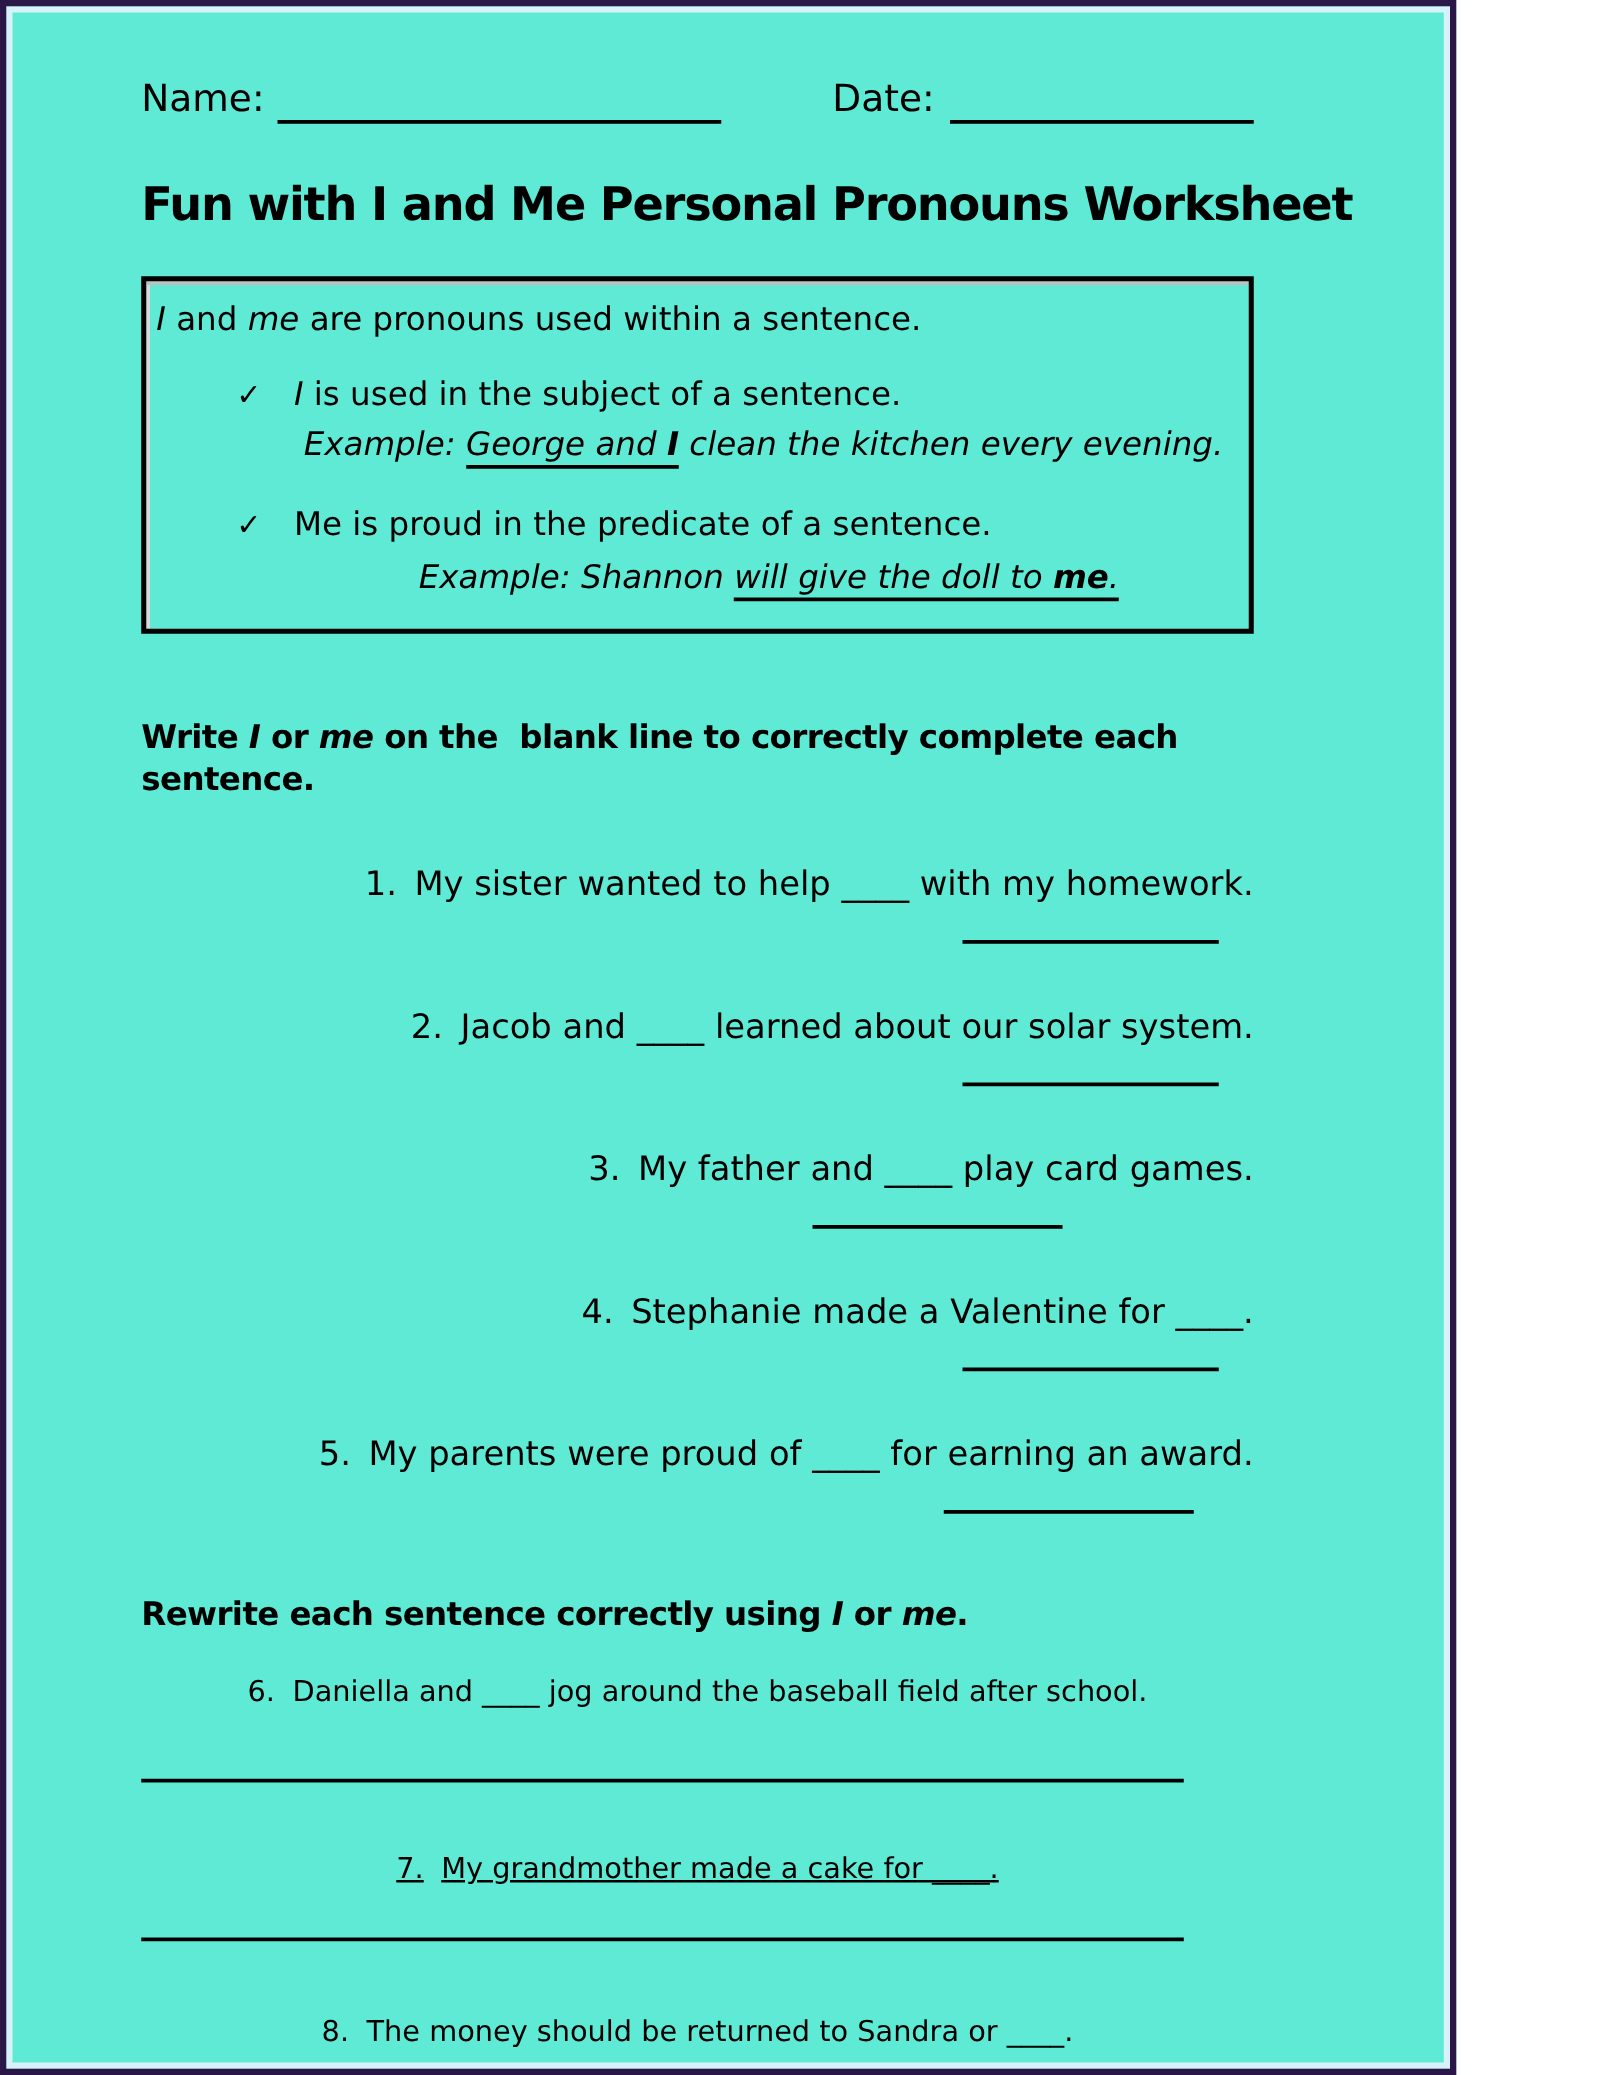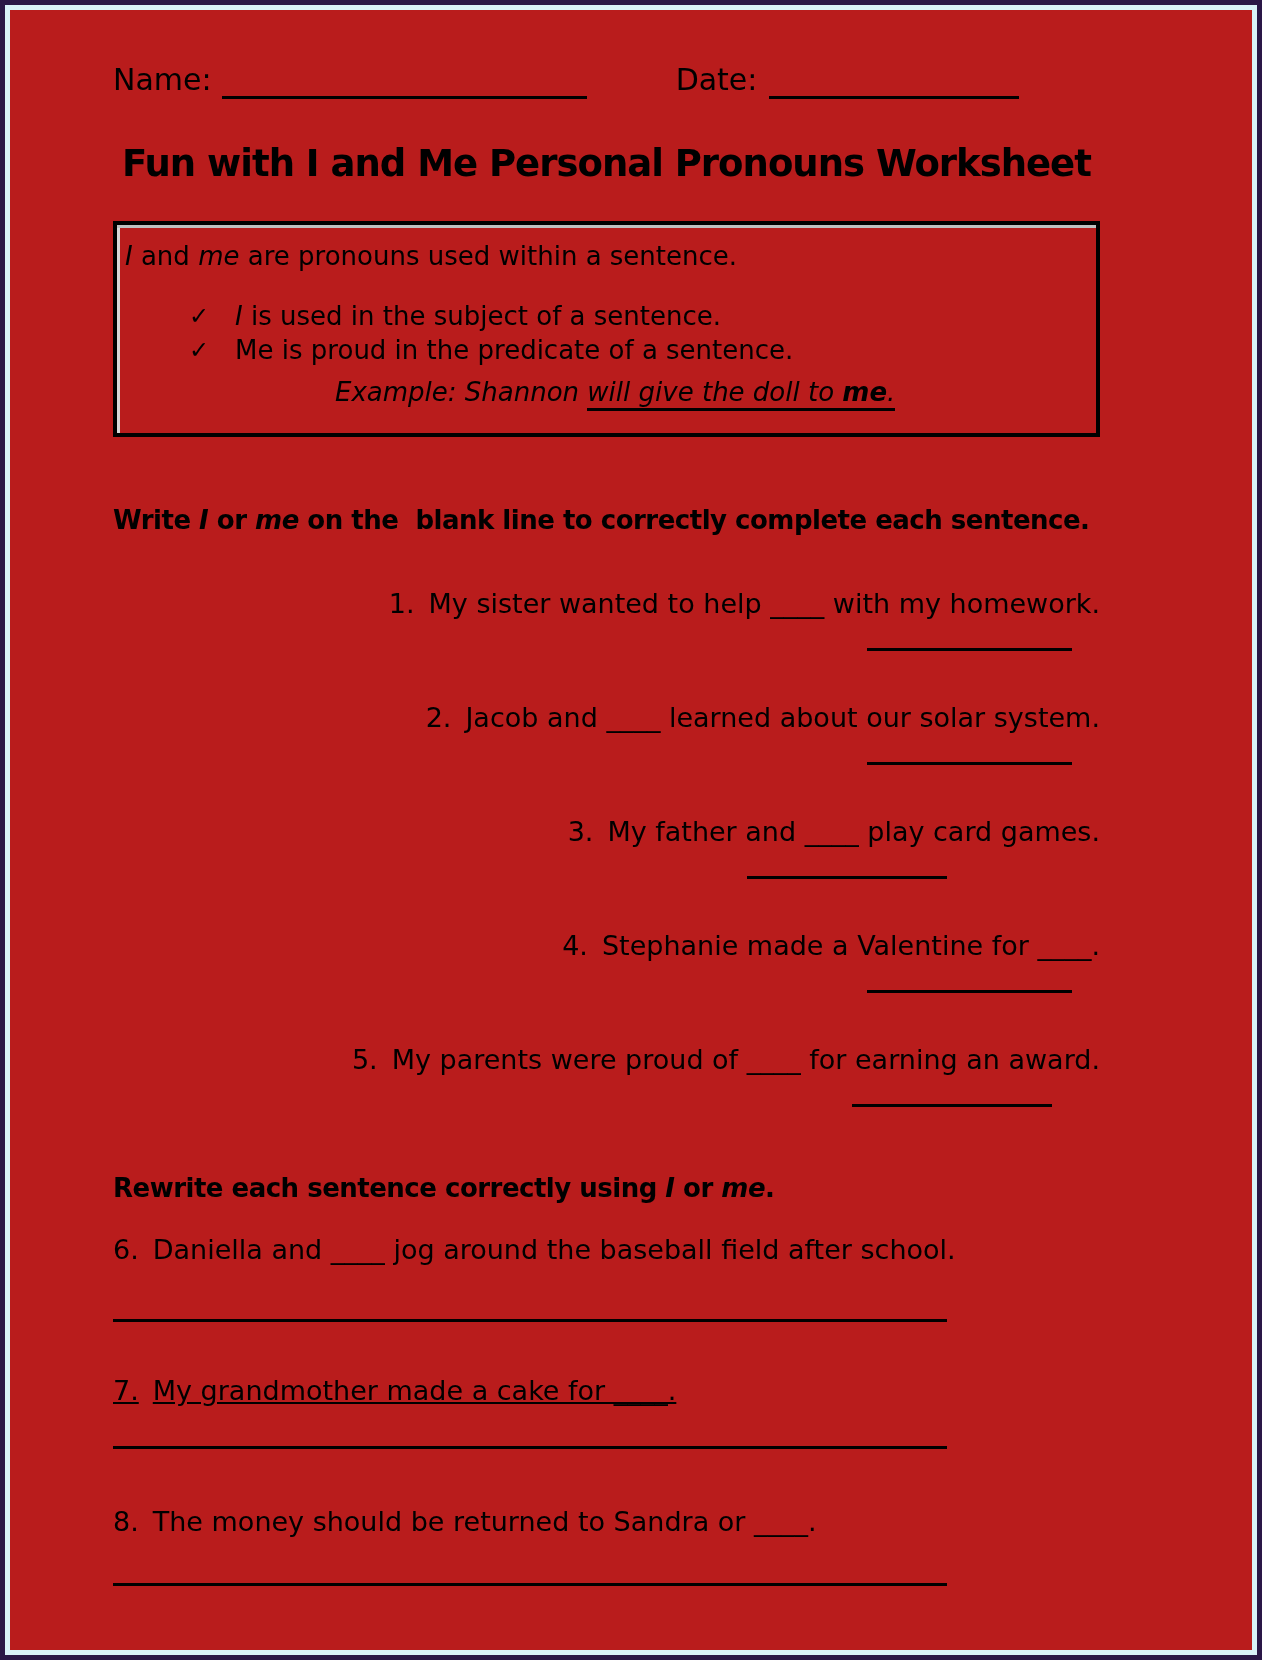--- a/index.html
+++ b/index.html
@@ -9,25 +9,25 @@
     --text:#000000;
   }
   *{box-sizing:border-box;}
   html,body{margin:0;padding:0;background:#fff;}
   body{
     width:1285px;height:1660px;
     font-family:"DejaVu Sans",sans-serif;
     color:var(--text);
   }
   .page{
-    width:1262px;height:1660px;
+    width:1165px;height:1660px;
     border:5px solid var(--page-border-outer);
     box-shadow:inset 0 0 0 5px var(--page-border-inner);
     padding:10px;
-    background:#b91c1c;
+    background:#5eead4;
     overflow:hidden;
   }
   .content{
     padding:0 147px 0 98px;
   }
   
   .name-row{
     margin-top:46px;
     display:flex;
     align-items:flex-end;
@@ -113,23 +113,24 @@
     width:205px;
     border-bottom:3px solid #000;
     height:30px;
     flex:none;
     margin-right:28px;
   }
   .answer-line.pos-3{width:200px;margin-right:153px;}
   .answer-line.pos-5{width:200px;margin-right:48px;}
   
   .q2-text{
-    font-size:27px;
+    font-size:23px;
     line-height:34px;
     white-space:nowrap;
+    text-align:center;
   }
   .q6{margin-top:28px;}
   .q7{margin-top:52px;text-decoration:underline;}
   .q8{margin-top:56px;}
   .write-line{
     width:834px;
     height:0;
     border-bottom:3px solid #000;
   }
   .wl-6{margin-top:52px;}
@@ -159,20 +160,21 @@
 
     <div class="title">Fun with I and Me Personal Pronouns Worksheet</div>
 
     <div class="info-box">
       <div class="intro"><span class="it">I</span><span class="ws-pre"> and </span><span class="it">me</span><span class="ws-pre"> are pronouns used within a sentence.</span></div>
 
       <div class="bullet">
         <span class="check">✓</span>
         <span><span class="it">I</span><span class="ws-pre"> is used in the subject of a sentence.</span></span>
       </div>
+      <div class="example"><span class="it ws-pre">Example: </span><span class="it u"><span class="ws-pre">George and </span><span class="b">I</span></span><span class="it ws-pre"> clean the kitchen every evening.</span></div>
 
       <div class="bullet">
         <span class="check">✓</span>
         <span><span>Me</span><span class="ws-pre"> is proud in the predicate of a sentence.</span></span>
       </div>
       <div class="example example2"><span class="it ws-pre">Example: Shannon </span><span class="it u"><span class="ws-pre">will give the doll to </span><span class="b">me</span><span>.</span></span></div>
     </div>
 
     <div class="instruction instr-1"><span class="ws-pre">Write </span><span class="it">I</span><span class="ws-pre"> or </span><span class="it">me</span><span class="ws-pre"> on the  blank line to correctly complete each sentence.</span></div>
 

